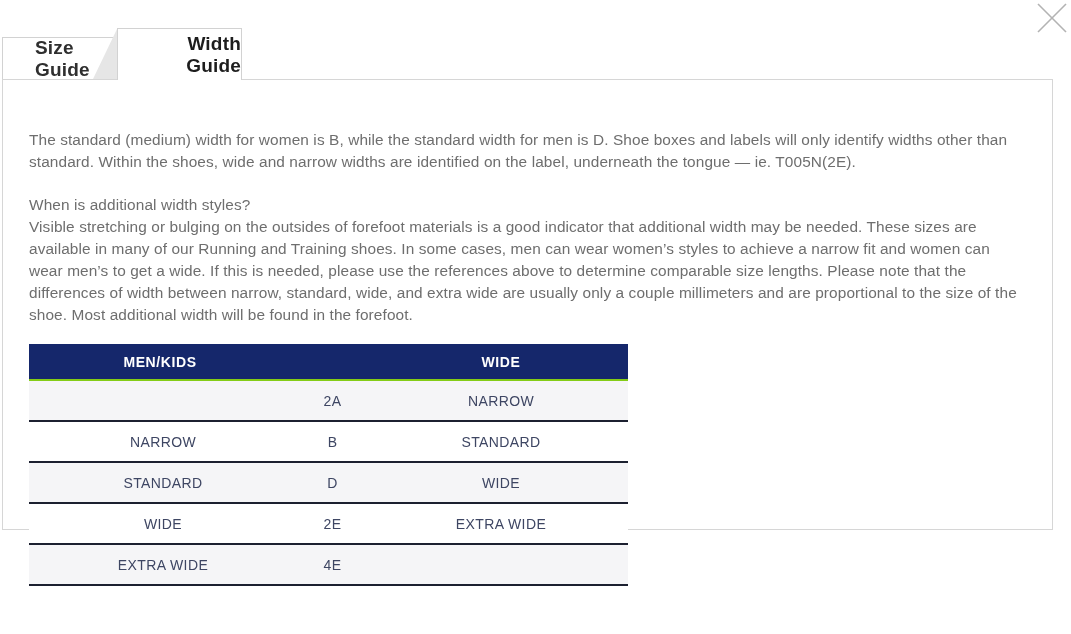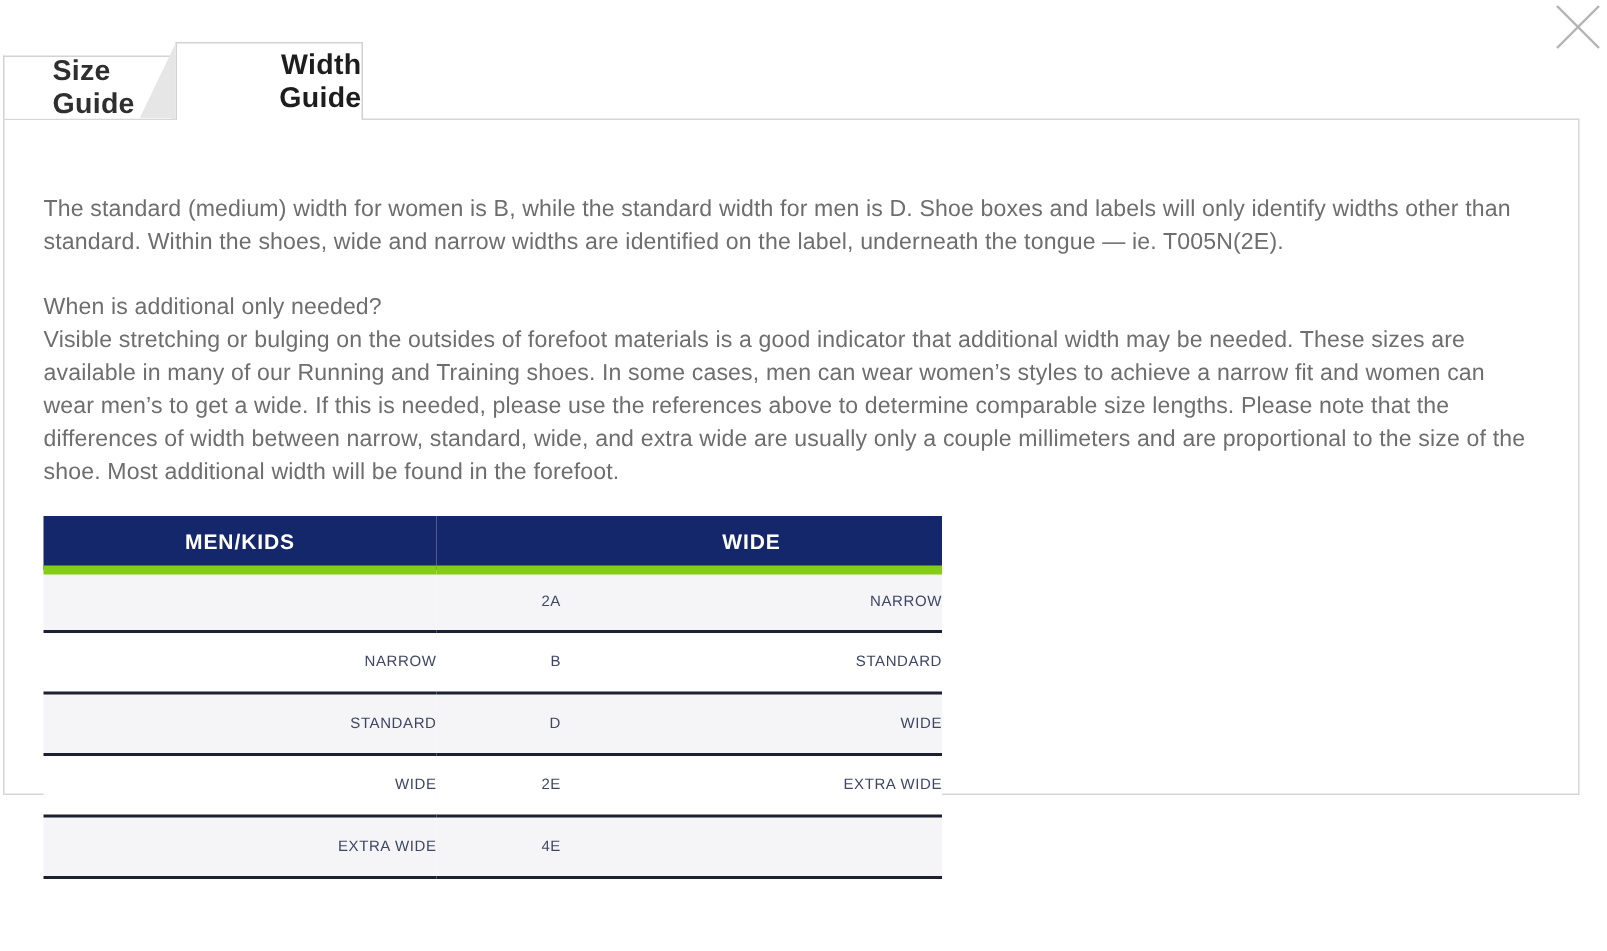--- a/index.html
+++ b/index.html
@@ -57,33 +57,33 @@
 
   
   .table-wrap { position:absolute; left:26px; top:264px; }
   table.width-table {
     border-collapse:collapse; table-layout:fixed; width:599px;
   }
   .width-table col.c1 { width:262px; }
   .width-table col.c2 { width:83px; }
   .width-table col.c3 { width:254px; }
   .width-table thead tr {
-    height:36px; background:#15276b; border-bottom:6px solid #84cc16;
+    height:36px; background:#15276b; border-bottom:2px solid #84cc16;
   }
   .width-table th {
     color:#ffffff; font-size:14px; font-weight:700;
     letter-spacing:0.6px; text-align:center;
   }
   .width-table tbody tr {
     height:41px; border-bottom:2px solid #1c2030; background:#ffffff;
   }
   .width-table tbody tr:nth-child(odd) { background:#f5f5f7; }
   .width-table td {
-    font-size:10px; color:#3e4663; letter-spacing:0.4px;
-    text-align:right; vertical-align:middle;
+    font-size:14px; color:#3e4663; letter-spacing:0.4px;
+    text-align:center; vertical-align:middle;
   }
   .width-table td:first-child { padding-left:6px; }
 </style>
 </head>
 <body>
 
 <div class="screen">
 
   <button class="close-btn" aria-label="Close">
     <svg width="34" height="32" viewBox="0 0 34 32">
@@ -98,21 +98,21 @@
   <div class="tab-fold"></div>
   <div class="tab tab-width">
     <span>Width Guide</span>
   </div>
 
   <div class="panel">
 
     <p class="copy intro">The standard (medium) width for women is B, while the standard width for men is D. Shoe boxes and labels will only identify widths other than standard. Within the shoes, wide and narrow widths are identified on the label, underneath the tongue — ie. T005N(2E).</p>
 
     <div class="copy needed-block">
-      <div>When is additional only needed?</div>
+      <div>When is additional width styles?</div>
       <div>Visible stretching or bulging on the outsides of forefoot materials is a good indicator that additional width may be needed. These sizes are available in many of our Running and Training shoes. In some cases, men can wear women’s styles to achieve a narrow fit and women can wear men’s to get a wide. If this is needed, please use the references above to determine comparable size lengths. Please note that the differences of width between narrow, standard, wide, and extra wide are usually only a couple millimeters and are proportional to the size of the shoe. Most additional width will be found in the forefoot.</div>
     </div>
 
     <div class="table-wrap">
       <table class="width-table">
         <colgroup>
             <col class="c1">
             <col class="c2">
             <col class="c3">
           </colgroup>

